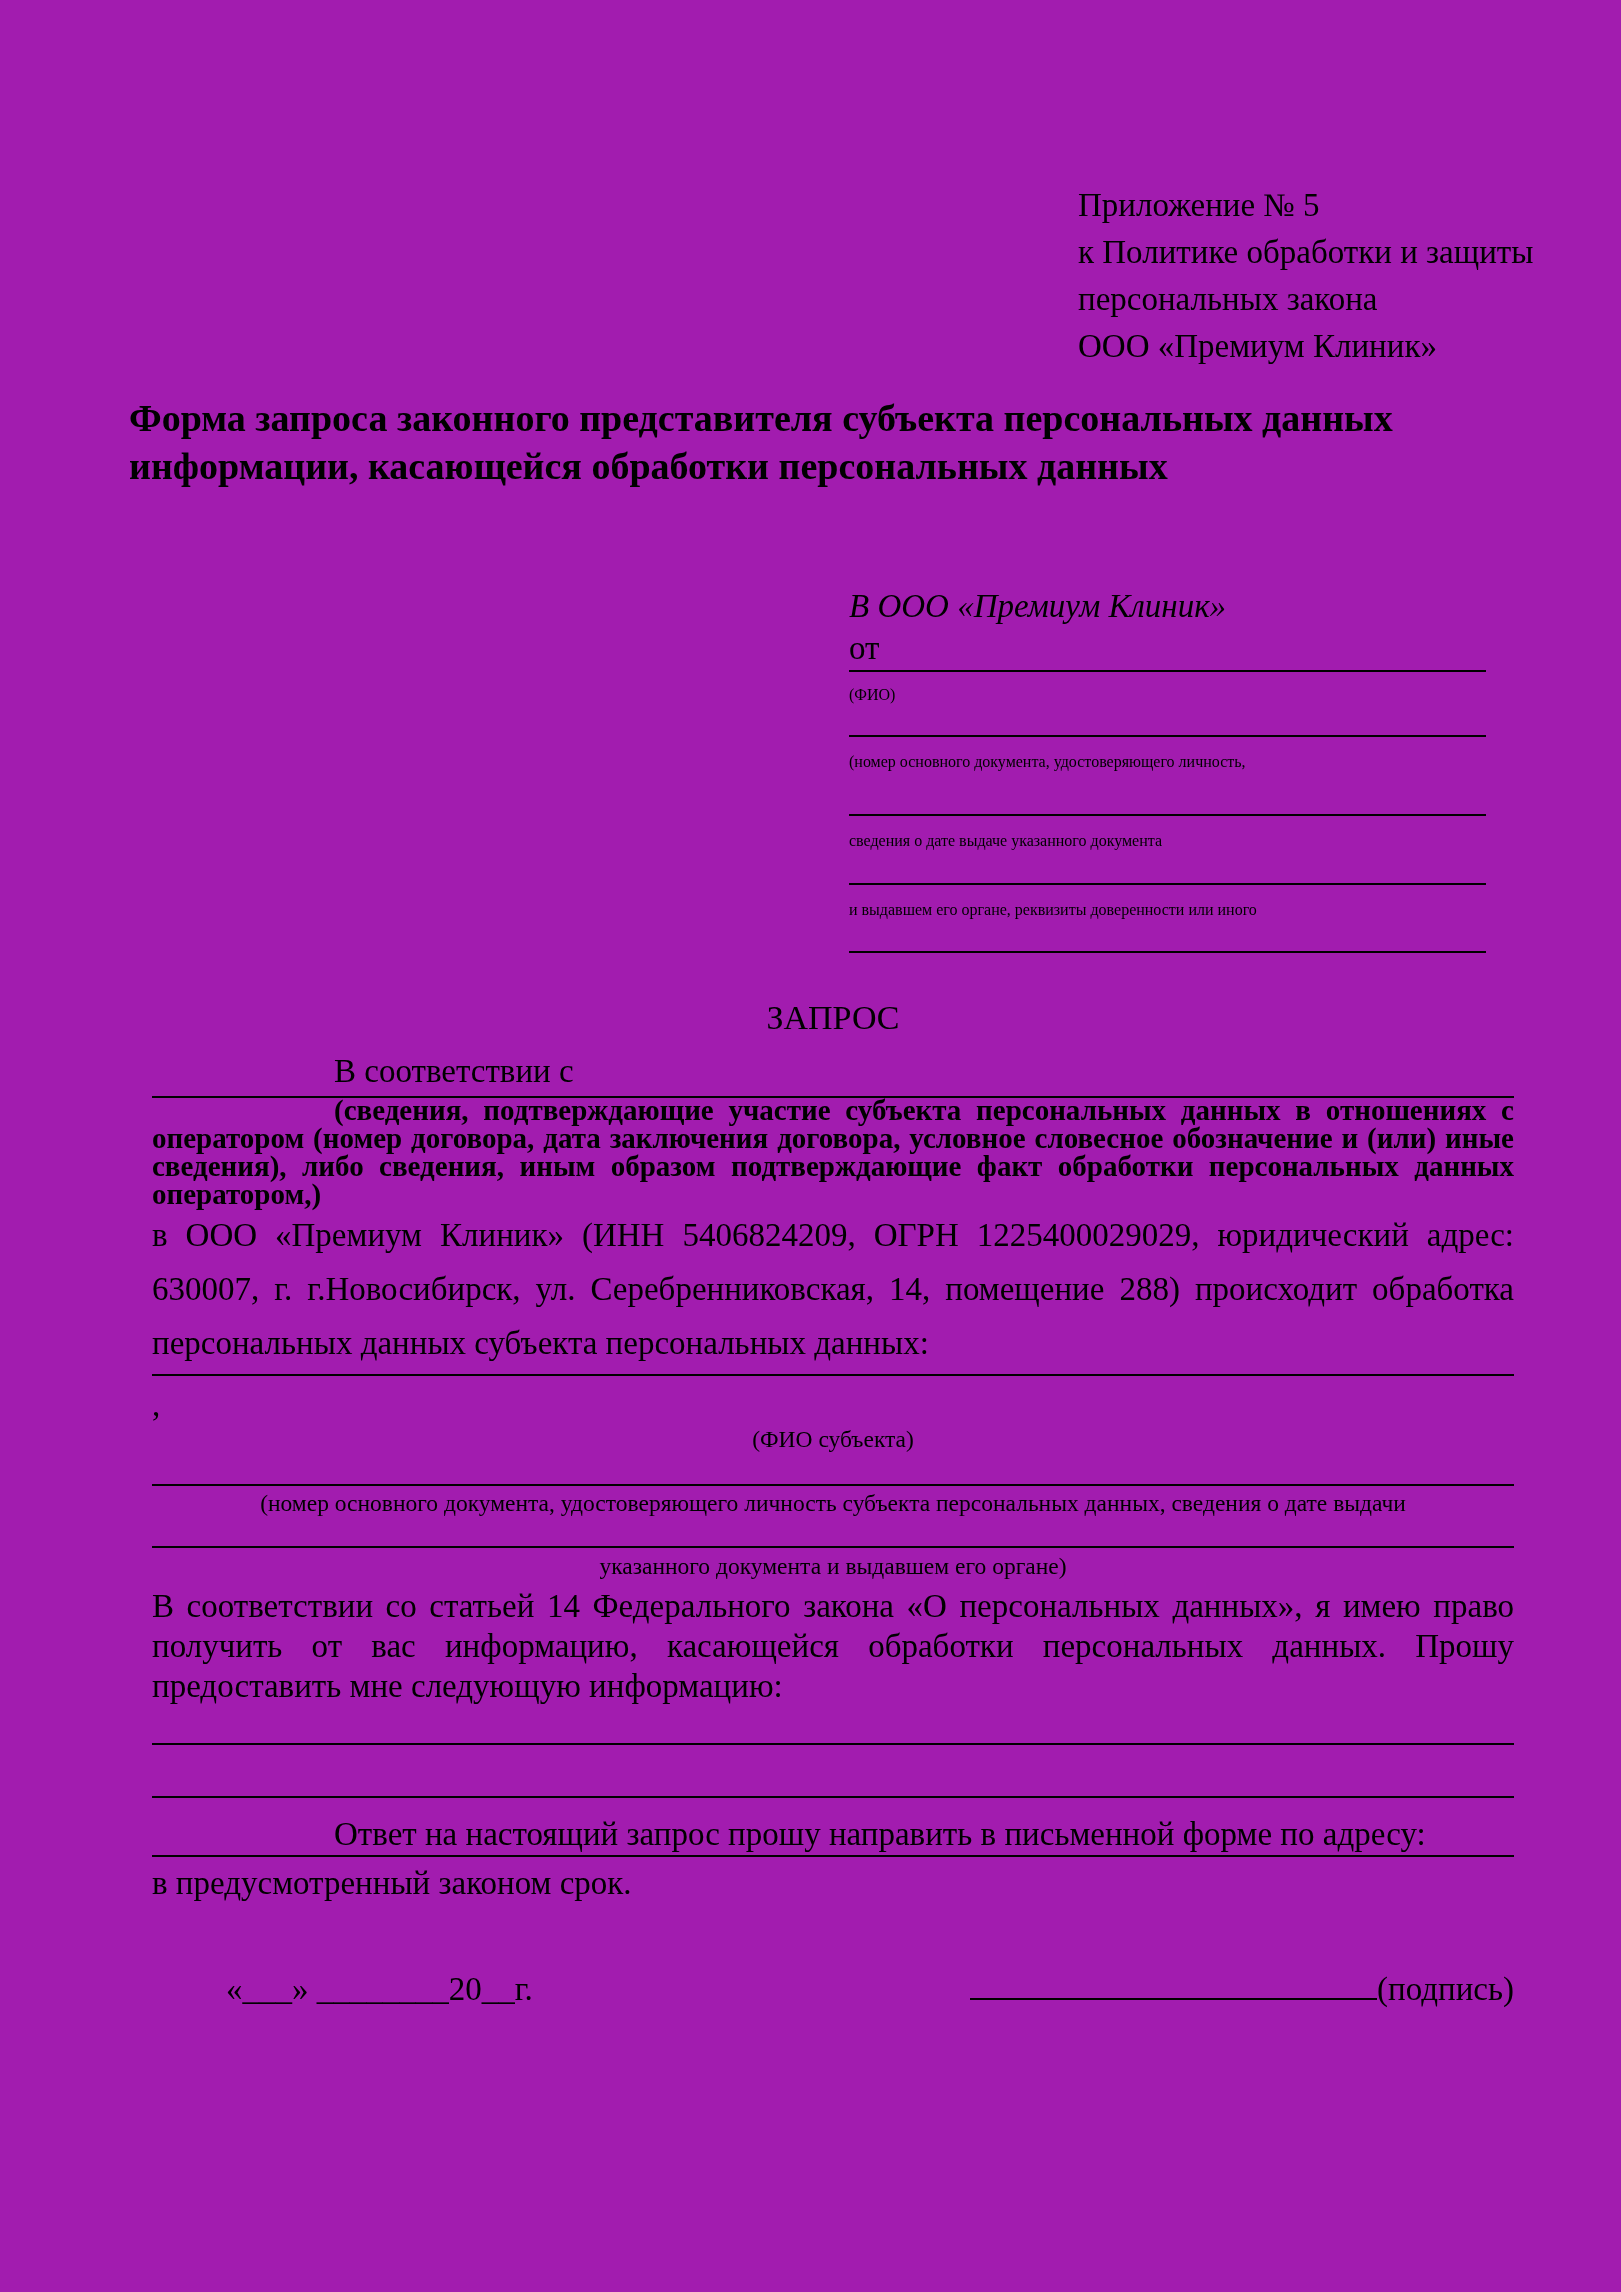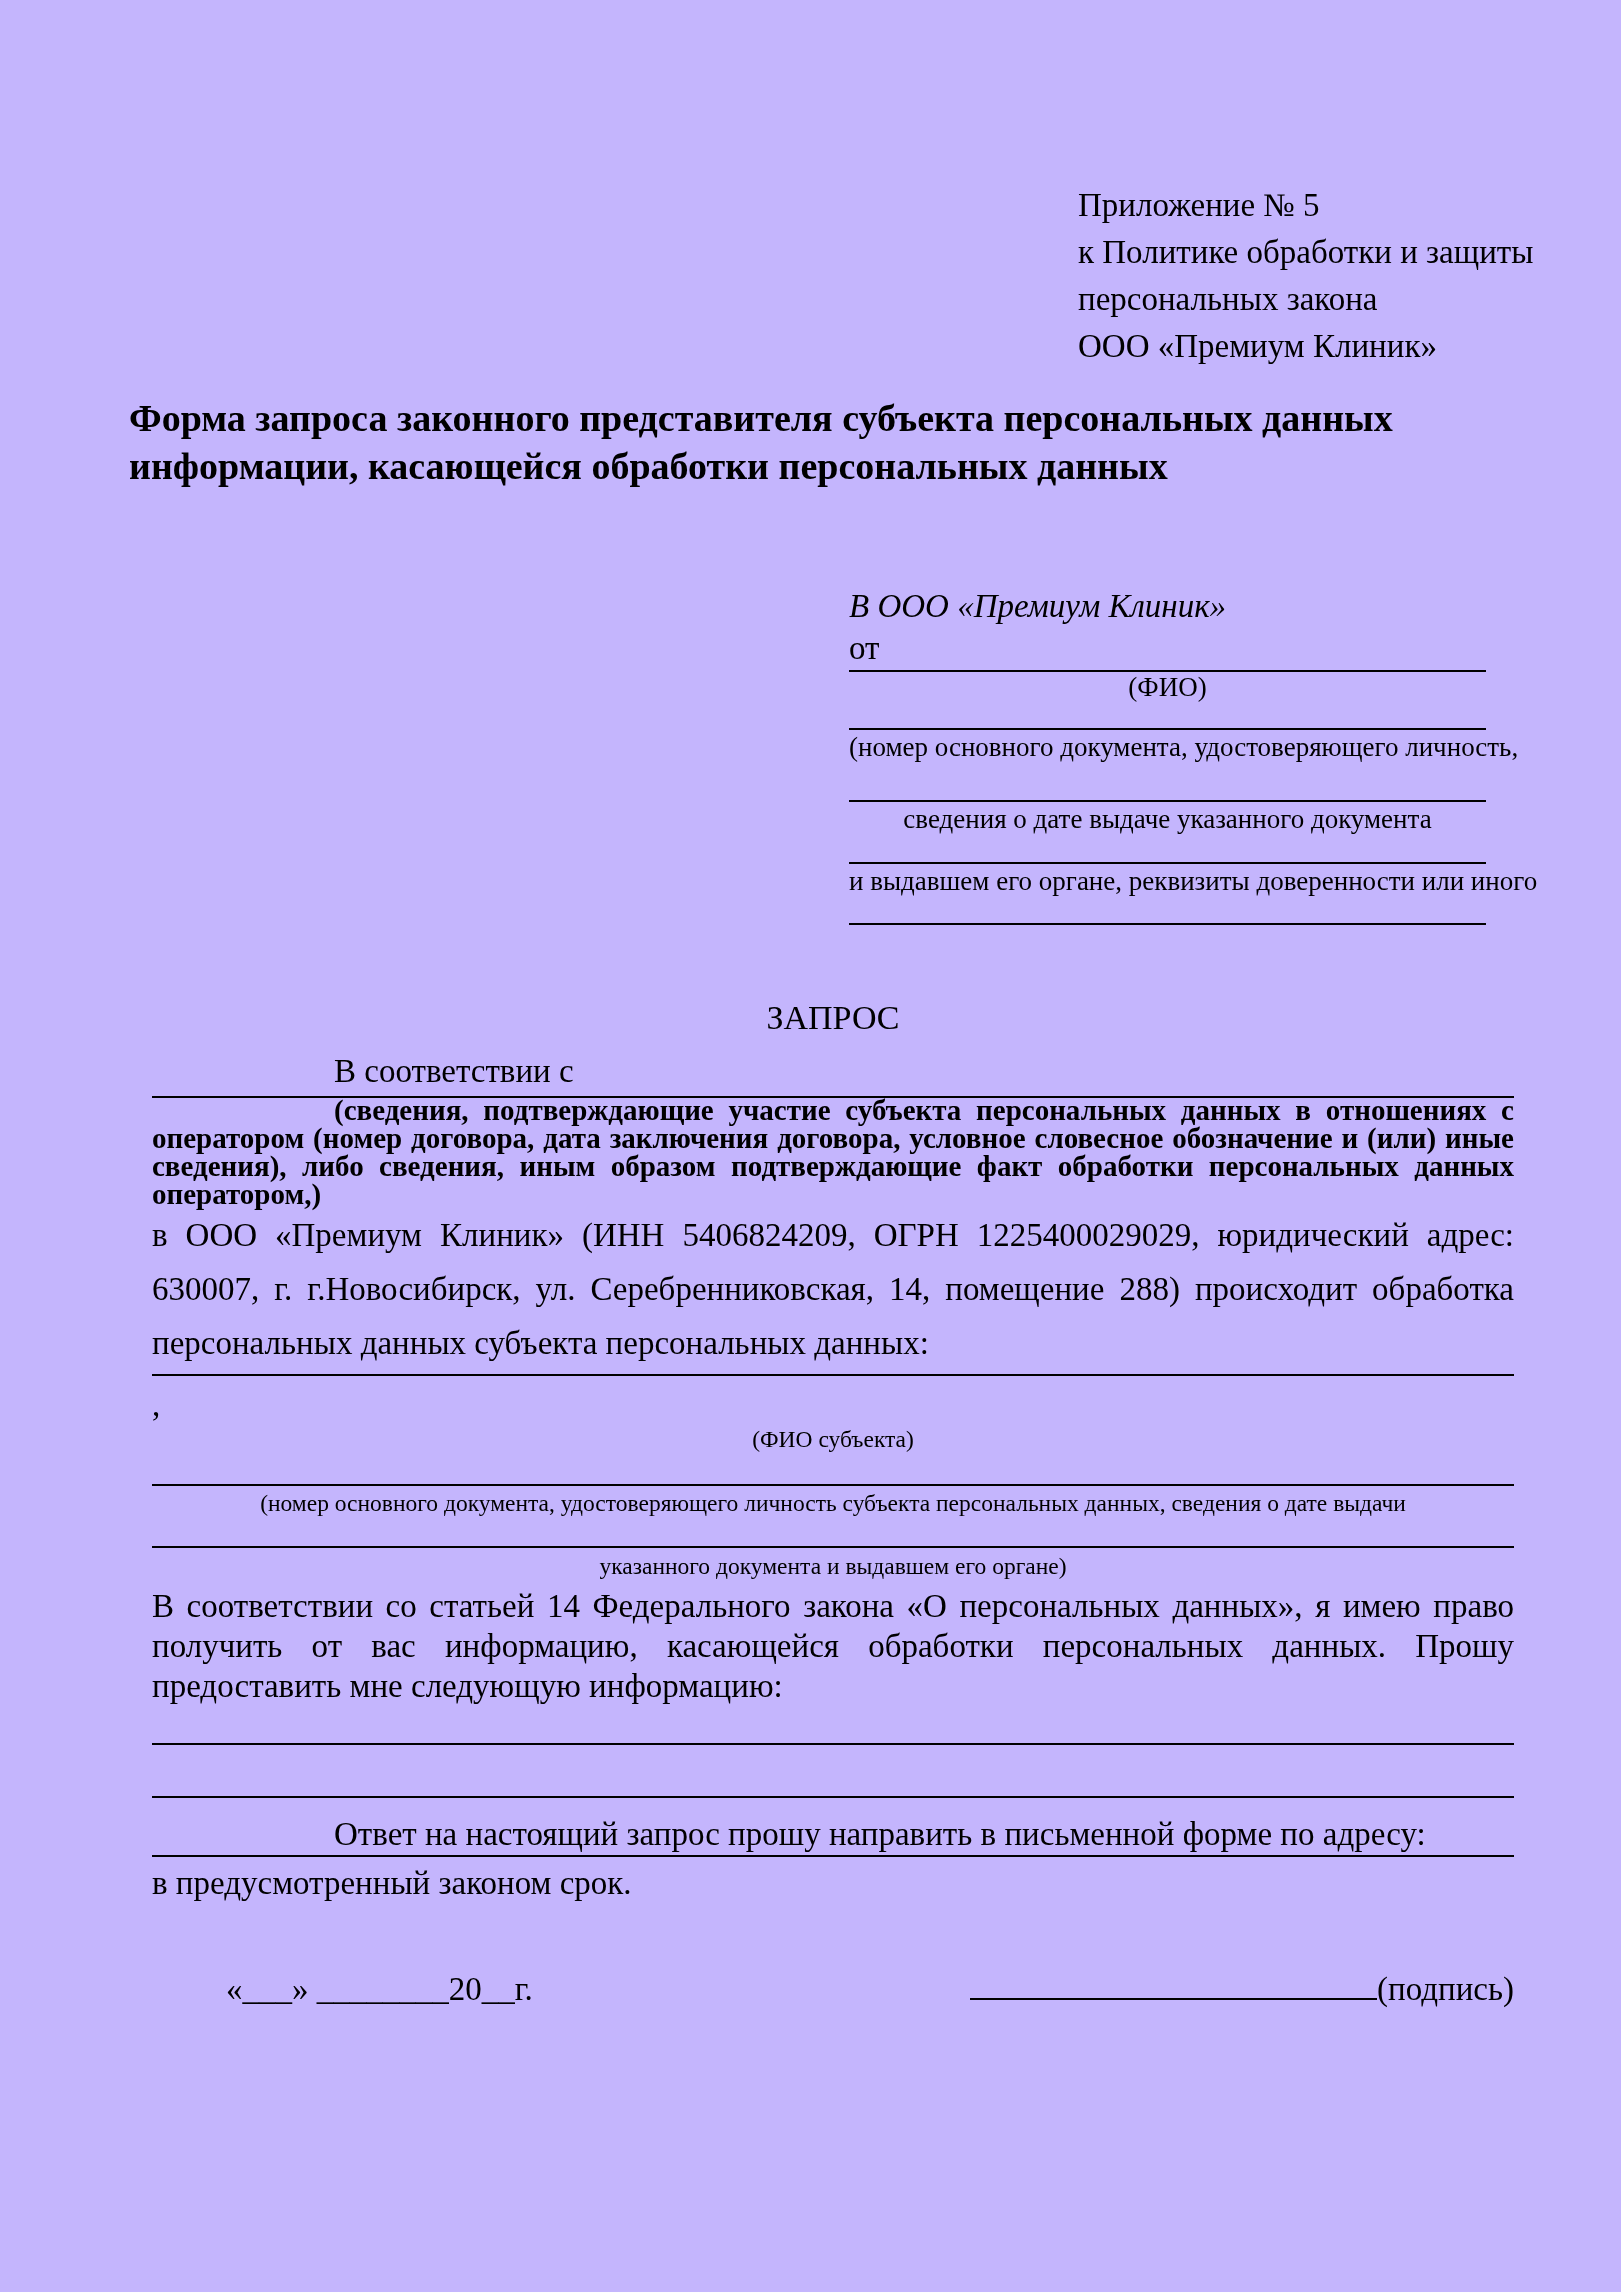--- a/index.html
+++ b/index.html
@@ -1,20 +1,20 @@
 <!DOCTYPE html>
 <html><head>
 <meta charset="utf-8">
 <style>
   html,body{margin:0;padding:0;background:#e8e8e8;}
   .page{
     position:relative;
     width:1621px;height:2293px;
     margin:0 auto;
-    background:#c4b5fd;
+    background:#a21caf;
     font-family:"Liberation Serif","DejaVu Serif",serif;
     color:#000;
     overflow:hidden;
   }
   
   .header-note{
     position:absolute;left:1078px;top:182px;
     font-size:33px;line-height:47px;white-space:nowrap;
   }
   
@@ -28,22 +28,22 @@
     font-size:33px;line-height:41px;
   }
   .addr .to-line{white-space:nowrap;font-style:italic;}
   .flexline{display:flex;align-items:stretch;flex-direction:column;}
   .fill{
     flex:1;border-bottom:2.9px solid #000;margin-bottom:5.9px;
   }
   .addr .from-line{height:43px;line-height:43px;}
   .addr .from-line .lbl{margin-right:9.8px;}
   .cap{
-    font-size:27px;line-height:27.4px;text-align:center;
-    white-space:nowrap;margin-top:4px;
+    font-size:16px;line-height:27.4px;text-align:left;
+    white-space:nowrap;margin-top:11px;
   }
   .rule{height:0;border-bottom:2.9px solid #000;}
   .addr .grp1{margin-top:26.5px;}
   .addr .grp2{margin-top:39px;}
   .addr .grp3{margin-top:28px;}
   .addr .grp4{margin-top:28px;}
   
   .body{
     position:absolute;left:152px;top:996px;width:1362px;
     font-size:33px;line-height:53px;

